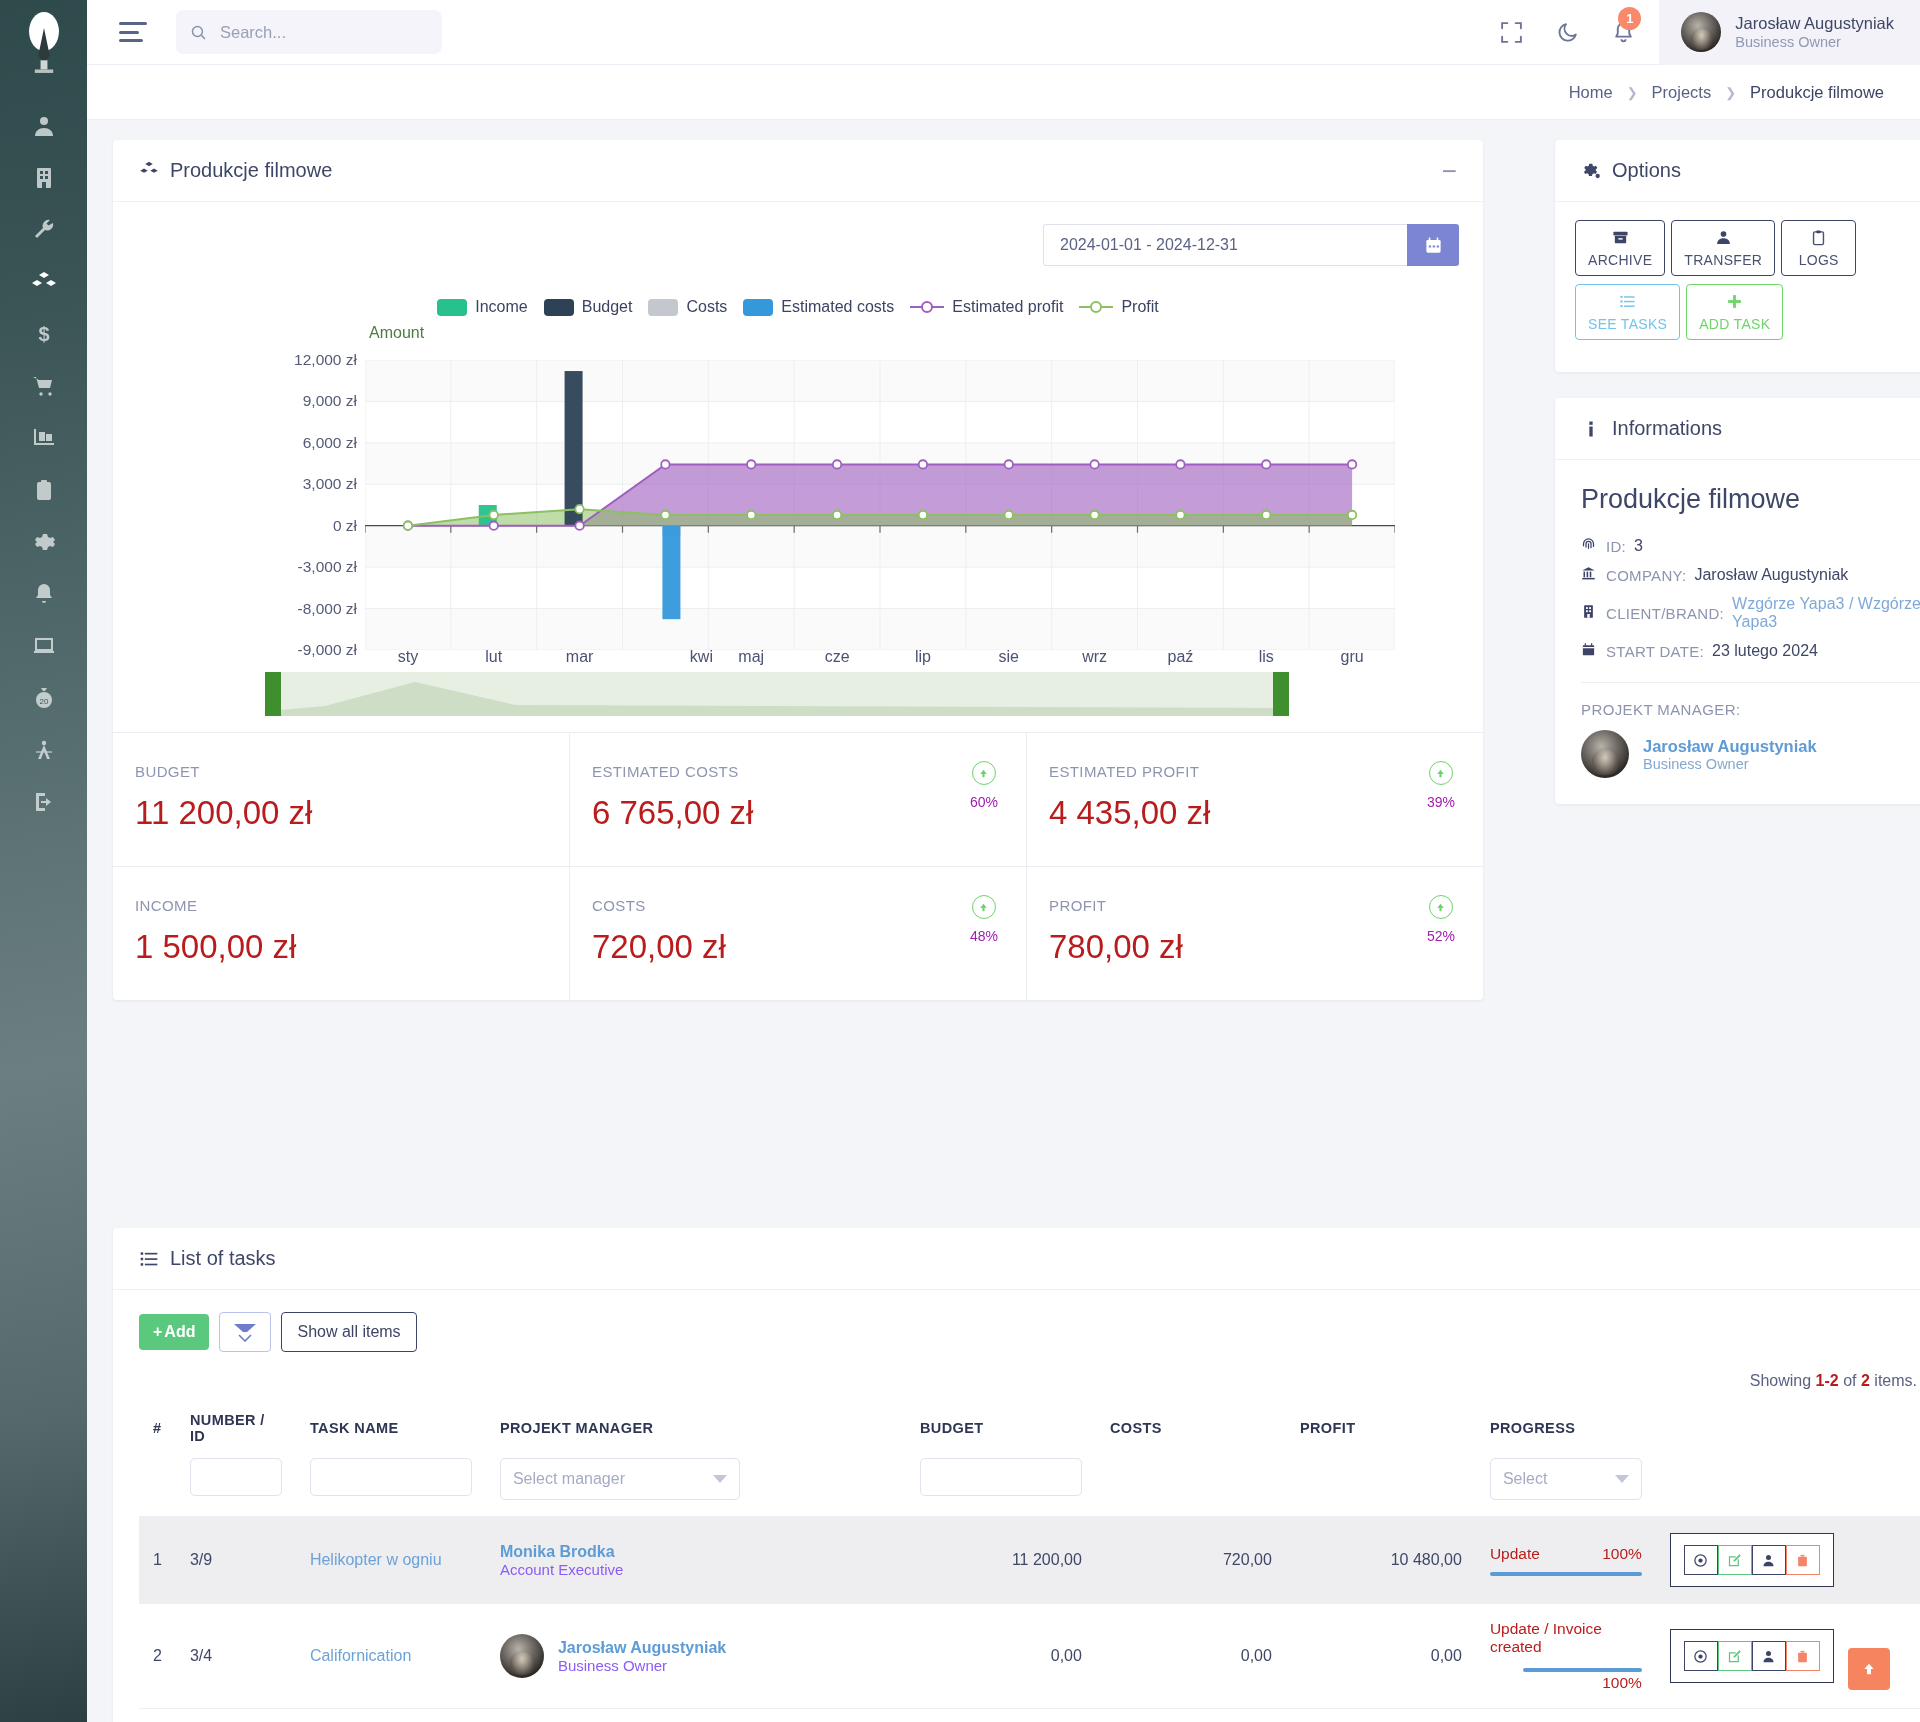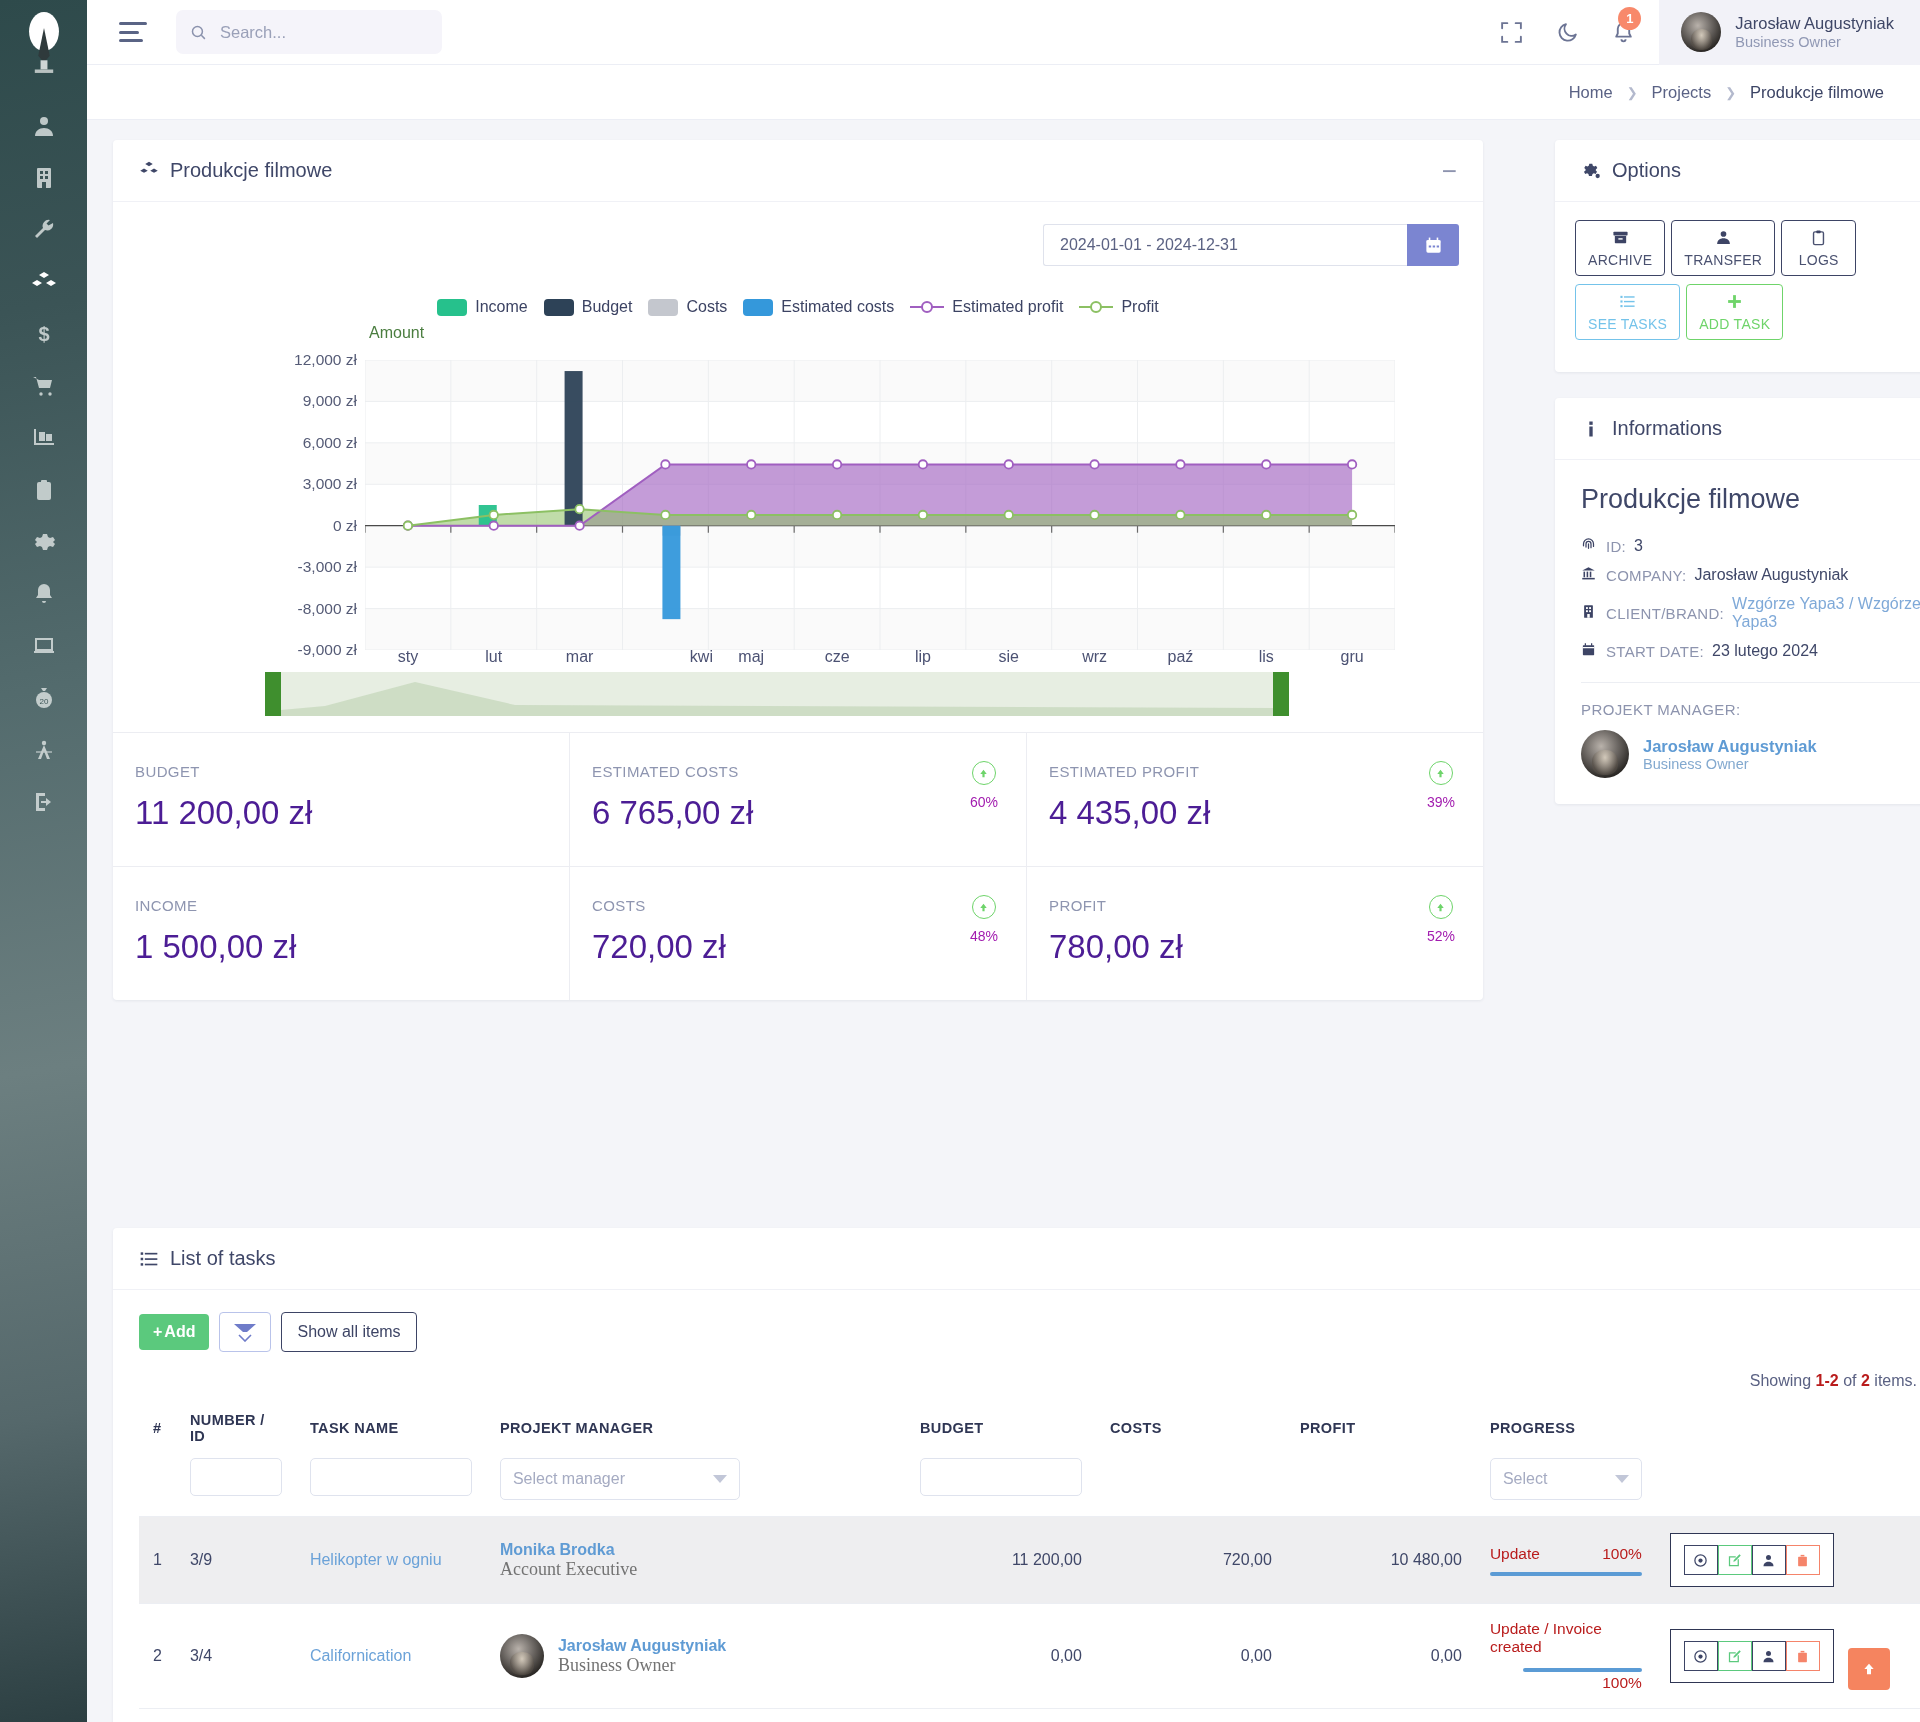--- a/index.html
+++ b/index.html
@@ -132,21 +132,21 @@
   #brush{
     position:relative;margin:12px 0 0 128px;width:1024px;height:44px;background:#e7eee2;
   }
   #brush .handle{position:absolute;top:0;width:16px;height:44px;background:#3f8f2e;cursor:ew-resize;}
 
   
   .kpi-row{display:flex;border-top:1px solid #ecedf2;}
   .kpi{flex:1;padding:30px 0 34px 22px;border-right:1px solid #ecedf2;position:relative;}
   .kpi:last-child{border-right:none;}
   .kpi .lbl{font-size:15px;letter-spacing:.4px;color:#8e95b0;text-transform:uppercase;}
-  .kpi .val{font-size:33px;color:#4c1d95;margin-top:14px;font-weight:400;}
+  .kpi .val{font-size:33px;color:#b91c1c;margin-top:14px;font-weight:400;}
   .kpi .pct-wrap{position:absolute;right:28px;top:28px;text-align:center;}
   .kpi .arrow{
     width:24px;height:24px;border-radius:50%;border:1.6px solid #6ed46a;display:flex;
     align-items:center;justify-content:center;margin:0 auto;
   }
   .kpi .arrow svg{width:13px;height:13px;fill:#6ed46a;}
   .kpi .pct{font-size:14px;color:#a21caf;margin-top:9px;}
 
   
   #right-col{position:absolute;left:1468px;top:20px;width:420px;}
@@ -212,21 +212,21 @@
   tbody td{
     font-size:16px;color:#3f4768;padding:16px 14px;border-top:1px solid #eceef3;border-bottom:1px solid #eceef3;
     vertical-align:middle;
   }
   tbody tr.alt td{background:#eeeef0;}
   td.num{text-align:right;}
   td.idx{width:26px;text-align:left;color:#3f4768;}
   .tlink{color:#6ba2d8;cursor:pointer;}
   .pmcell{display:flex;align-items:center;gap:14px;}
   .pmcell .nm{font-size:16px;color:#5f9bd4;font-weight:bold;}
-  .pmcell .rl{font-size:18px;color:#737373;font-family:Liberation Serif, serif;}
+  .pmcell .rl{font-size:15px;color:#8b5cf6;}
   .prog-top{display:flex;justify-content:space-between;font-size:15.5px;color:#b91c1c;}
   .prog-top.stack{display:block;text-align:left;}
   .prog-top.stack .pctr{display:block;text-align:right;}
   .bar{height:4px;background:#5b9bd5;border-radius:2px;margin-top:9px;}
   .bar.short{width:78%;display:inline-block;vertical-align:middle;}
   .actions{display:flex;border:1px solid transparent;width:fit-content;}
   .act{
     width:34px;height:30px;display:flex;align-items:center;justify-content:center;cursor:pointer;
     border:1px solid #3d4465;background:#fff;
   }

